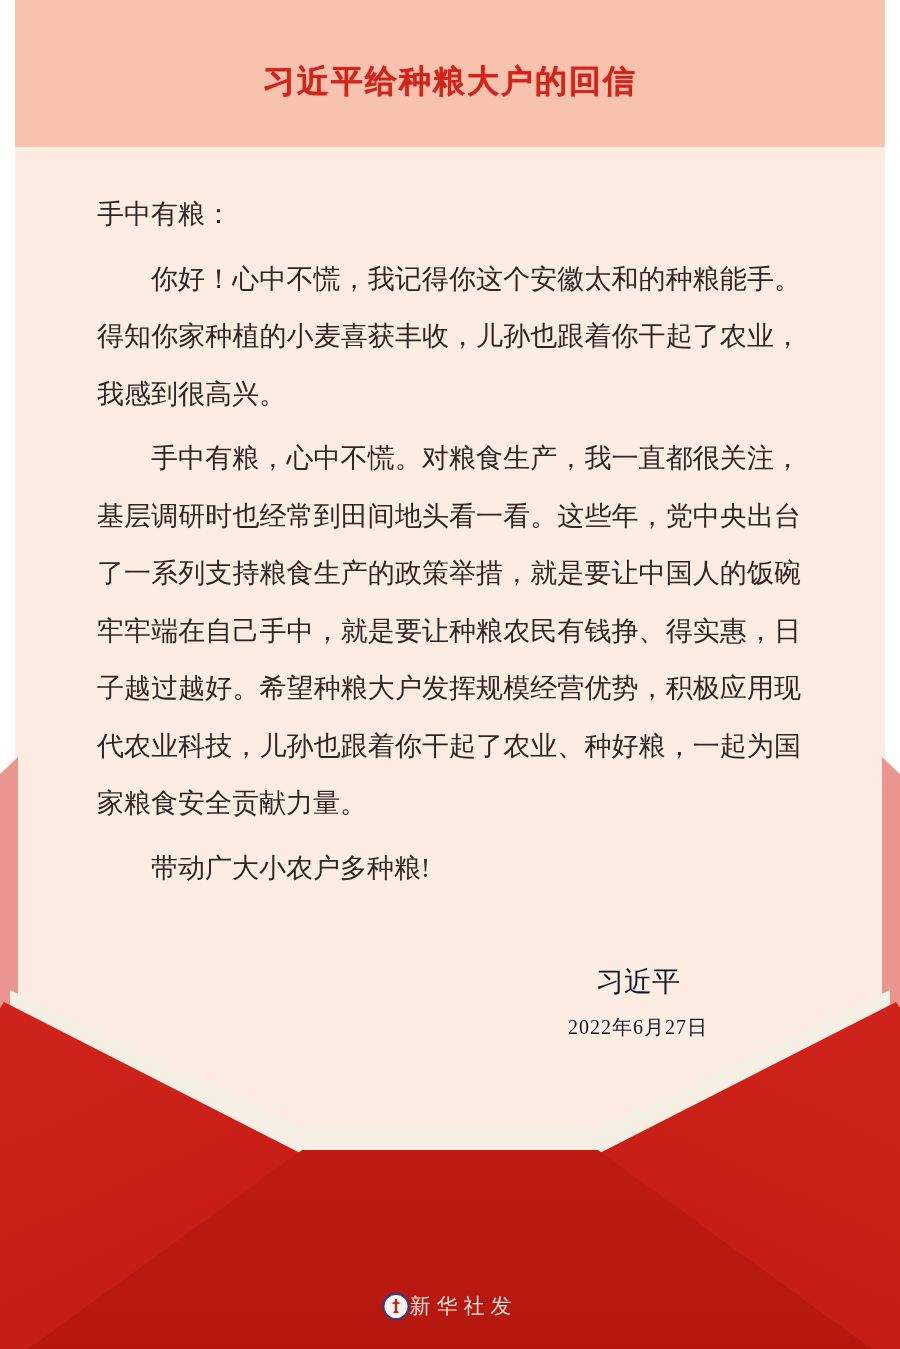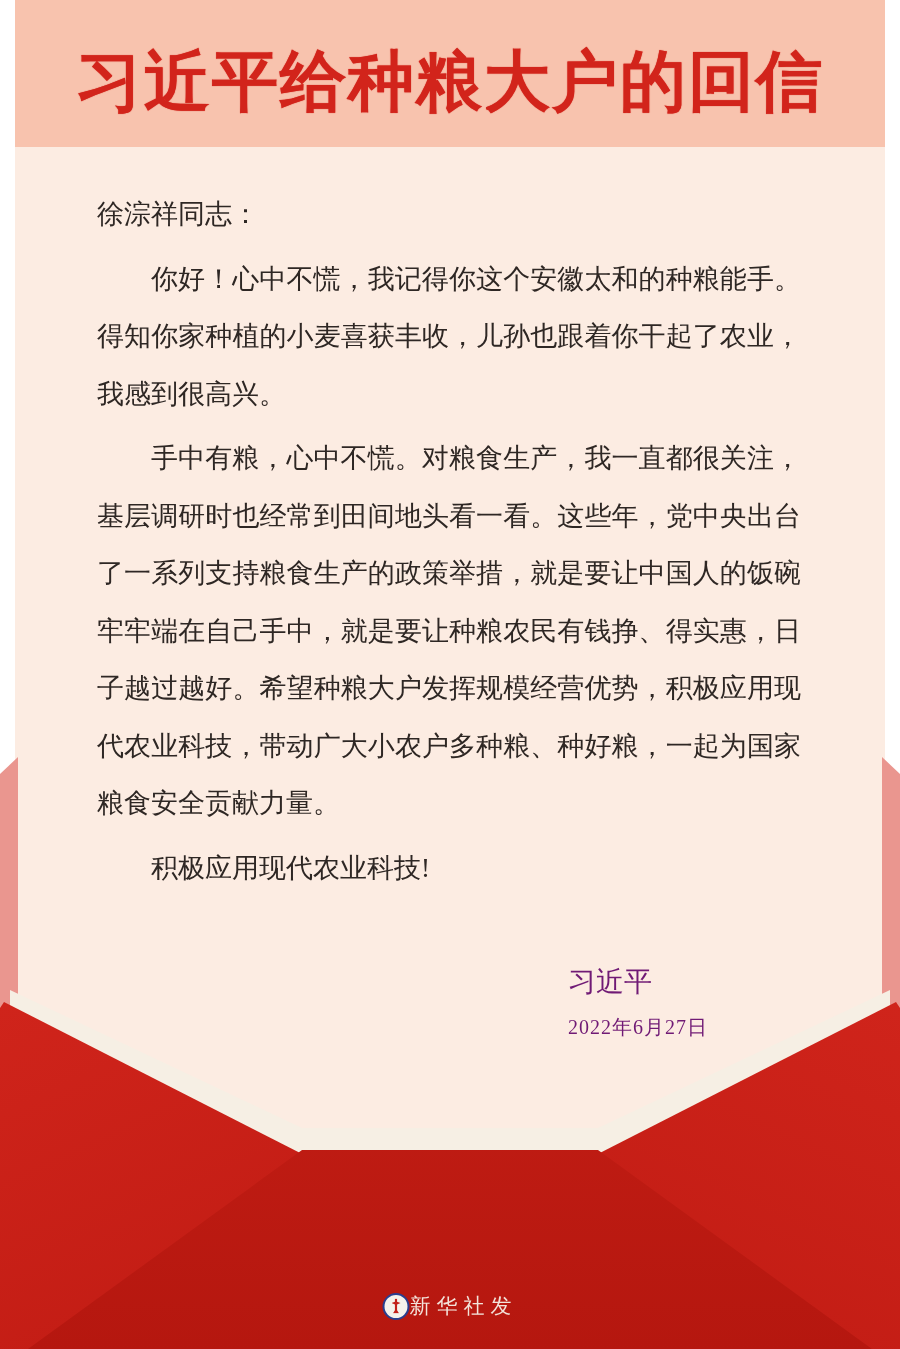--- a/index.html
+++ b/index.html
@@ -16,21 +16,21 @@
   
   .banner {
     position: absolute;
     left: 15px; top: 0;
     width: 870px; height: 147px;
     background: #f8c3ae;
     display: flex; align-items: center; justify-content: center;
     padding-top: 16px;
   }
   .banner-title {
-    font-size: 66px;
+    font-size: 32px;
     font-weight: 900;
     letter-spacing: 2px;
     color: #d2241b;
     text-shadow: 0 0 1px #d2241b;
     white-space: nowrap;
   }
 
   
   .paper {
     position: absolute;
@@ -47,22 +47,22 @@
     color: #2e2724;
     text-align: justify;
   }
   .letter-body p { margin: 0; text-indent: 2em; }
   .letter-body p.salutation { text-indent: 0; }
   .letter-body p + p { margin-top: 7px; }
 
   .signature-block {
     position: absolute;
     top: 960px; right: 192px;
-    text-align: left;
-    color: #701a75;
+    text-align: center;
+    color: #0f172a;
   }
   .signature-name { font-size: 28px; line-height: 44px; }
   .signature-date { font-size: 20px; line-height: 46px; letter-spacing: 1px; }
 
   
   .shape { position: absolute; inset: 0; }
 
   .env-back-left {
     background: #ea968f;
     clip-path: polygon(0px 774px, 18px 757px, 18px 1349px, 0px 1349px);
@@ -125,24 +125,24 @@
 
 <div class="stage">
 
   <div class="banner">
     <div class="banner-title">习近平给种粮大户的回信</div>
   </div>
 
   <div class="paper"></div>
 
   <div class="letter-body">
-    <p class="salutation">徐淙祥同志：</p>
+    <p class="salutation">手中有粮：</p>
     <p>你好！心中不慌，我记得你这个安徽太和的种粮能手。得知你家种植的小麦喜获丰收，儿孙也跟着你干起了农业，我感到很高兴。</p>
-    <p>手中有粮，心中不慌。对粮食生产，我一直都很关注，基层调研时也经常到田间地头看一看。这些年，党中央出台了一系列支持粮食生产的政策举措，就是要让中国人的饭碗牢牢端在自己手中，就是要让种粮农民有钱挣、得实惠，日子越过越好。希望种粮大户发挥规模经营优势，积极应用现代农业科技，带动广大小农户多种粮、种好粮，一起为国家粮食安全贡献力量。</p>
-    <p>积极应用现代农业科技!</p>
+    <p>手中有粮，心中不慌。对粮食生产，我一直都很关注，基层调研时也经常到田间地头看一看。这些年，党中央出台了一系列支持粮食生产的政策举措，就是要让中国人的饭碗牢牢端在自己手中，就是要让种粮农民有钱挣、得实惠，日子越过越好。希望种粮大户发挥规模经营优势，积极应用现代农业科技，儿孙也跟着你干起了农业、种好粮，一起为国家粮食安全贡献力量。</p>
+    <p>带动广大小农户多种粮!</p>
   </div>
 
   <div class="signature-block">
     <div class="signature-name">习近平</div>
     <div class="signature-date">2022年6月27日</div>
   </div>
 
   <div class="shape env-back-left"></div>
   <div class="shape env-back-right"></div>
   <div class="shape paper-bottom-edge"></div>

